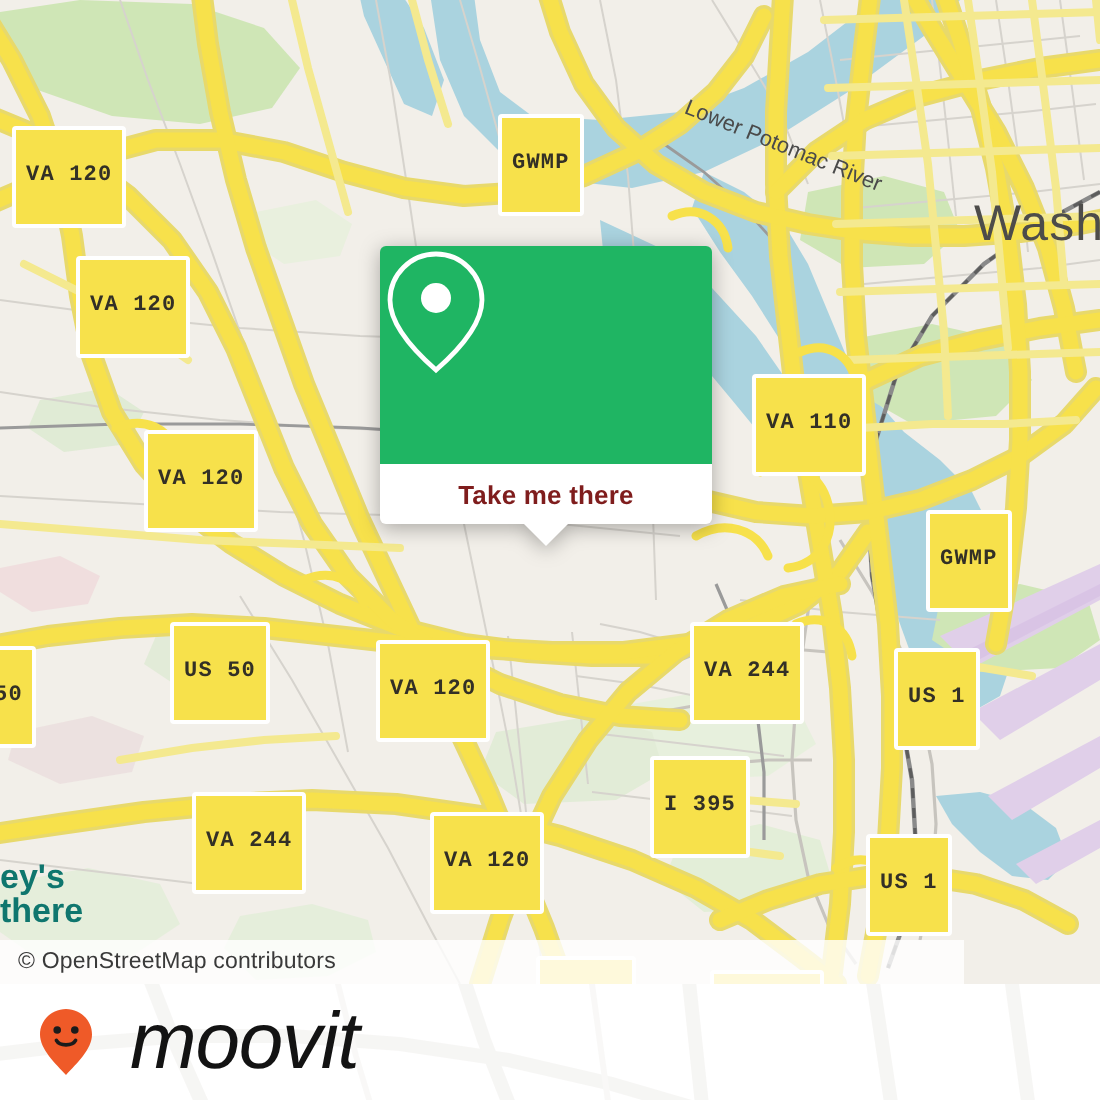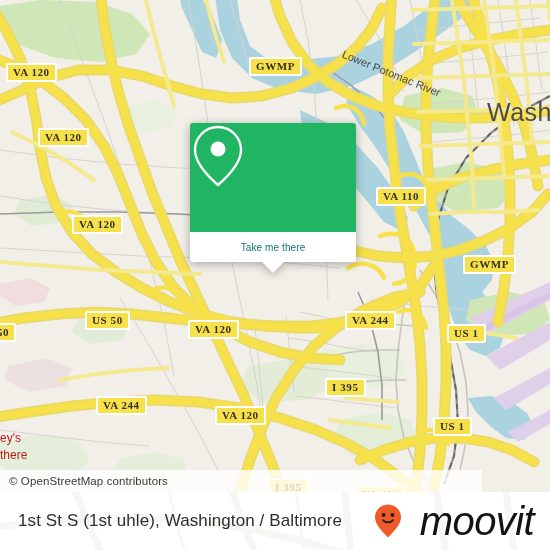--- a/index.html
+++ b/index.html
@@ -28,34 +28,34 @@
     position:absolute;
     background:#f7e14b;
     border:2px solid #ffffff;
     border-radius:2px;
     color:#333026;
     font-size:11px;
     font-weight:bold;
     letter-spacing:.6px;
     line-height:15px;
     height:15px;
-    padding:0 5px;
+    padding:16px 5px;
     white-space:nowrap;
     box-sizing:content-box;
     text-align:center;
-    font-family:Liberation Serif, serif;
+    font-family:Liberation Mono, monospace;
   }
 
   
   .place-label{
     position:absolute;color:#555353;white-space:nowrap;
     font-family:"Liberation Sans", sans-serif;
   }
   .place-city{font-size:25px;letter-spacing:.5px;color:#4d4c4a;}
-  .place-town{font-size:12px;color:#b91c1c;line-height:17px;}
+  .place-town{font-size:17px;color:#0f766e;line-height:17px;font-weight:bold;}
   .river-label{
     position:absolute;font-size:11px;color:#4a4a4a;
     font-family:"Liberation Sans", sans-serif;white-space:nowrap;
   }
 
   
   #popup{
     position:absolute;left:190px;top:123px;width:166px;
     filter:drop-shadow(0 2px 5px rgba(0,0,0,.30));
   }
@@ -63,22 +63,23 @@
     height:109px;width:100%;
     border-radius:3px 3px 0 0;
     display:flex;align-items:center;justify-content:center;
   }
   .popup-body{
     background:#ffffff;height:30px;width:100%;
     display:flex;align-items:center;justify-content:center;
     border-radius:0 0 3px 3px;
   }
   .popup-label{
-    font-size:10px;color:#0f766e;letter-spacing:.1px;
+    font-size:13px;color:#7f1d1d;letter-spacing:.1px;
     font-family:"Liberation Sans", sans-serif;
+    font-weight:bold;
   }
   .popup-tail{
     position:absolute;left:50%;margin-left:-11px;top:139px;
     width:0;height:0;border-left:11px solid transparent;
     border-right:11px solid transparent;border-top:11px solid #ffffff;
   }
 
   
   #footer{
     position:absolute;left:0;top:492px;width:550px;height:58px;
@@ -335,21 +336,20 @@
         <path d="M-10,20 L40,16 L92,14 L146,16 L200,22"></path>
       </g>
       <g stroke="#ecebe7" stroke-width="3" fill="none">
         <path d="M-10,108 L60,104 L130,102 L200,104 L270,110 L340,120 L400,130"></path>
         <path d="M160,-10 L168,30 L178,70 L190,110"></path>
         <path d="M290,-10 L296,34 L302,78 L308,122"></path>
       </g>
     </svg>
 
     <div class="footer-inner">
-      <div class="footer-title">1st St S (1st uhle), Washington / Baltimore</div>
       <div class="brand">
         <svg width="30" height="36" viewBox="0 0 30 36">
           <path d="M15 1.5 C7.8 1.5 2 7.2 2 14.2 C2 21.6 9.6 28.6 15 34.5 C20.4 28.6 28 21.6 28 14.2 C28 7.2 22.2 1.5 15 1.5 Z" fill="#ef5a28"></path>
           <circle cx="10.6" cy="12" r="1.9" fill="#1b1b1b"></circle>
           <circle cx="19.4" cy="12" r="1.9" fill="#1b1b1b"></circle>
           <path d="M10.2 17.2 C11.8 20.2 18.2 20.2 19.8 17.2" fill="none" stroke="#1b1b1b" stroke-width="1.8" stroke-linecap="round"></path>
         </svg>
         <span class="brand-word">moovit</span>
       </div>
     </div>

